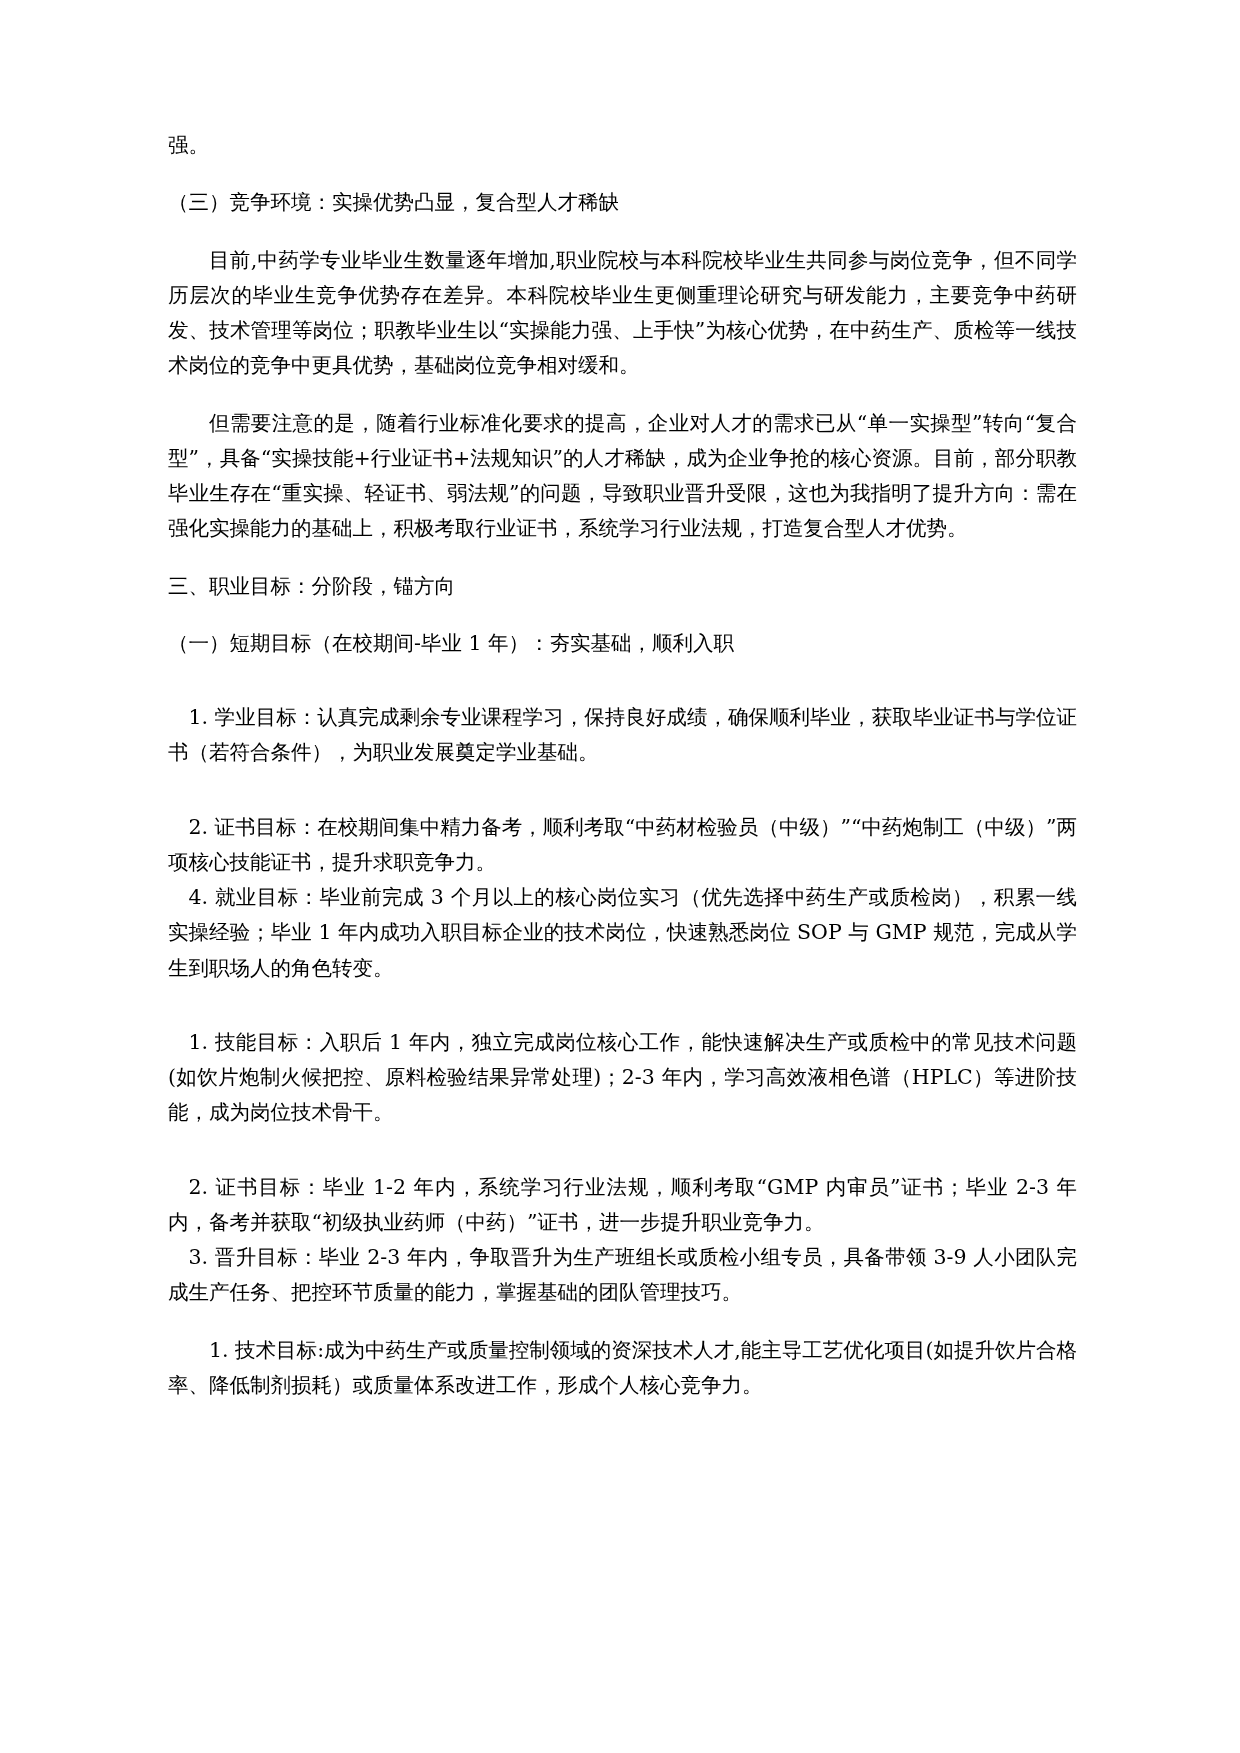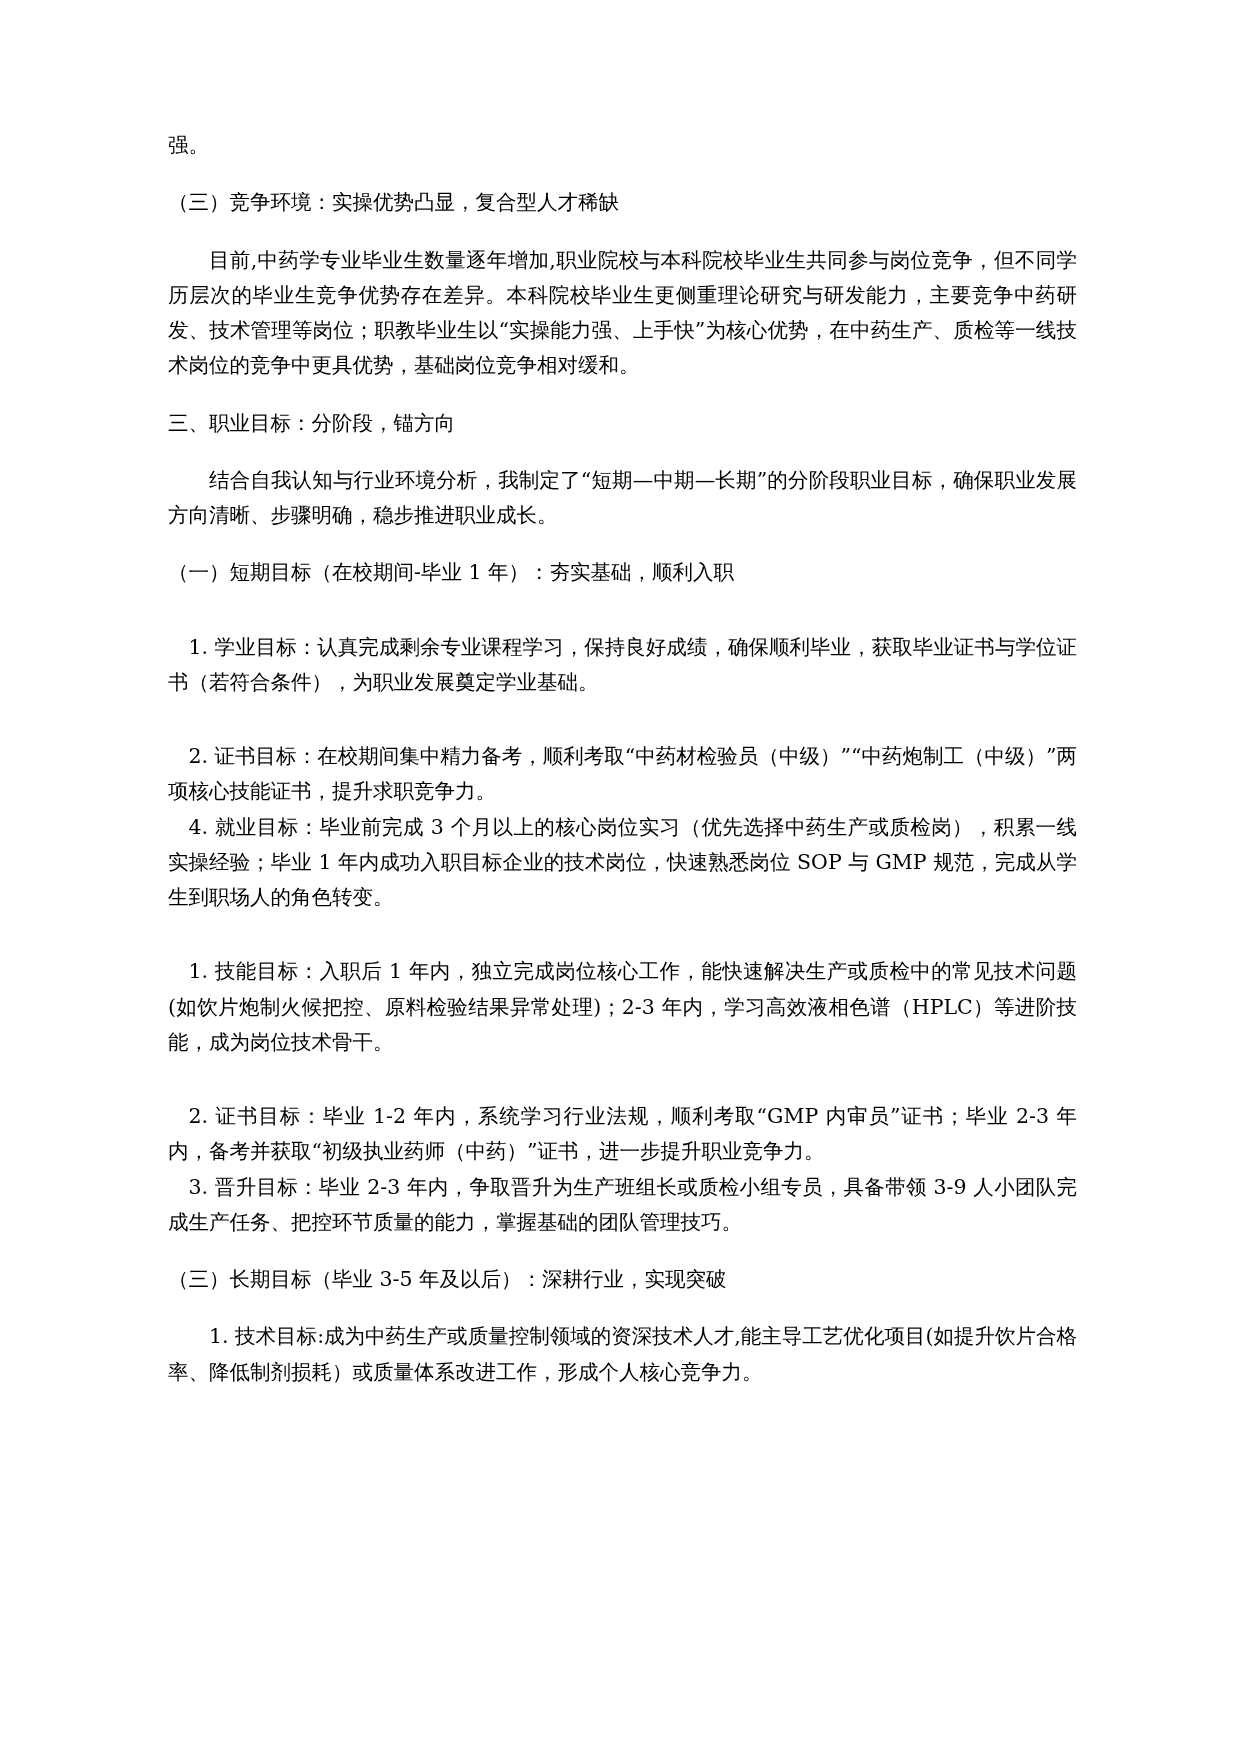--- a/index.html
+++ b/index.html
@@ -54,34 +54,33 @@
 
 <div class="page">
   <div class="doc-body">
 
     <p class="blk noindent">强。</p>
 
     <p class="blk noindent heading">（三）竞争环境：实操优势凸显，复合型人才稀缺</p>
 
     <p class="blk indent2">目前,中药学专业毕业生数量逐年增加,职业院校与本科院校毕业生共同参与岗位竞争，但不同学历层次的毕业生竞争优势存在差异。本科院校毕业生更侧重理论研究与研发能力，主要竞争中药研发、技术管理等岗位；职教毕业生以“实操能力强、上手快”为核心优势，在中药生产、质检等一线技术岗位的竞争中更具优势，基础岗位竞争相对缓和。</p>
 
+    <p class="blk indent2">但需要注意的是，随着行业标准化要求的提高，企业对人才的需求已从“单一实操型”转向“复合型”，具备“实操技能+行业证书+法规知识”的人才稀缺，成为企业争抢的核心资源。目前，部分职教毕业生存在“重实操、轻证书、弱法规”的问题，导致职业晋升受限，这也为我指明了提升方向：需在强化实操能力的基础上，积极考取行业证书，系统学习行业法规，打造复合型人才优势。</p>
 
     <p class="blk noindent heading">三、职业目标：分阶段，锚方向</p>
 
-    <p class="blk indent2">结合自我认知与行业环境分析，我制定了“短期—中期—长期”的分阶段职业目标，确保职业发展方向清晰、步骤明确，稳步推进职业成长。</p>
 
     <p class="blk noindent heading">（一）短期目标（在校期间-毕业 1 年）：夯实基础，顺利入职</p>
 
     <p class="tight indent1">1. 学业目标：认真完成剩余专业课程学习，保持良好成绩，确保顺利毕业，获取毕业证书与学位证书（若符合条件），为职业发展奠定学业基础。</p>
     <p class="tight indent1">2. 证书目标：在校期间集中精力备考，顺利考取“中药材检验员（中级）”“中药炮制工（中级）”两项核心技能证书，提升求职竞争力。</p>
     <p class="blk indent1">4. 就业目标：毕业前完成 3 个月以上的核心岗位实习（优先选择中药生产或质检岗），积累一线实操经验；毕业 1 年内成功入职目标企业的技术岗位，快速熟悉岗位 SOP 与 GMP 规范，完成从学生到职场人的角色转变。</p>
 
 
     <p class="tight indent1">1. 技能目标：入职后 1 年内，独立完成岗位核心工作，能快速解决生产或质检中的常见技术问题(如饮片炮制火候把控、原料检验结果异常处理)；2-3 年内，学习高效液相色谱（HPLC）等进阶技能，成为岗位技术骨干。</p>
     <p class="tight indent1">2. 证书目标：毕业 1-2 年内，系统学习行业法规，顺利考取“GMP 内审员”证书；毕业 2-3 年内，备考并获取“初级执业药师（中药）”证书，进一步提升职业竞争力。</p>
     <p class="blk indent1">3. 晋升目标：毕业 2-3 年内，争取晋升为生产班组长或质检小组专员，具备带领 3-9 人小团队完成生产任务、把控环节质量的能力，掌握基础的团队管理技巧。</p>
 
-    <p class="blk noindent heading">（三）长期目标（毕业 3-5 年及以后）：深耕行业，实现突破</p>
 
     <p class="blk indent2">1. 技术目标:成为中药生产或质量控制领域的资深技术人才,能主导工艺优化项目(如提升饮片合格率、降低制剂损耗）或质量体系改进工作，形成个人核心竞争力。</p>
 
   </div>
 </div>
 
 </body></html>

